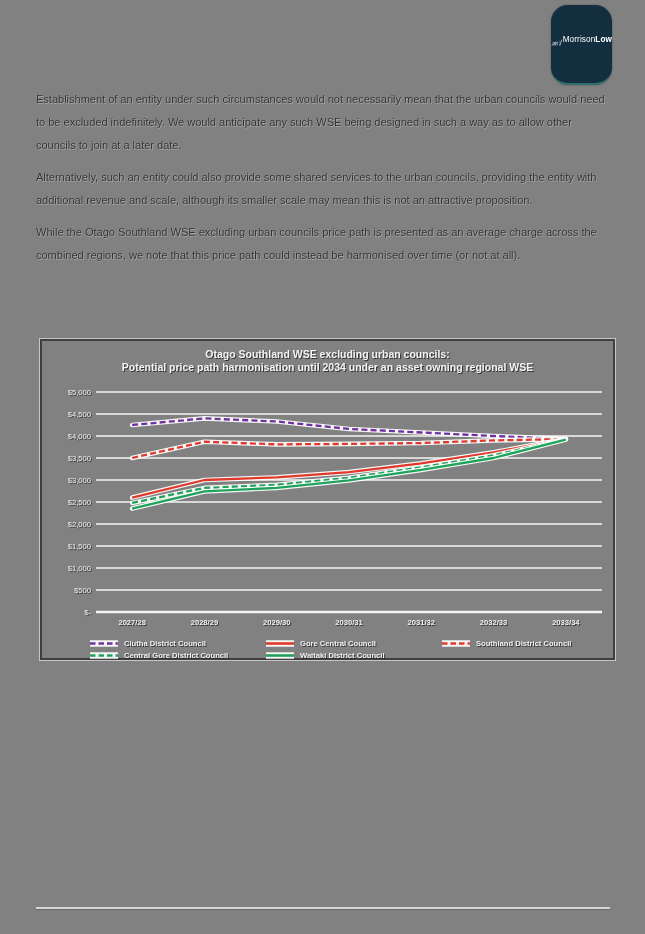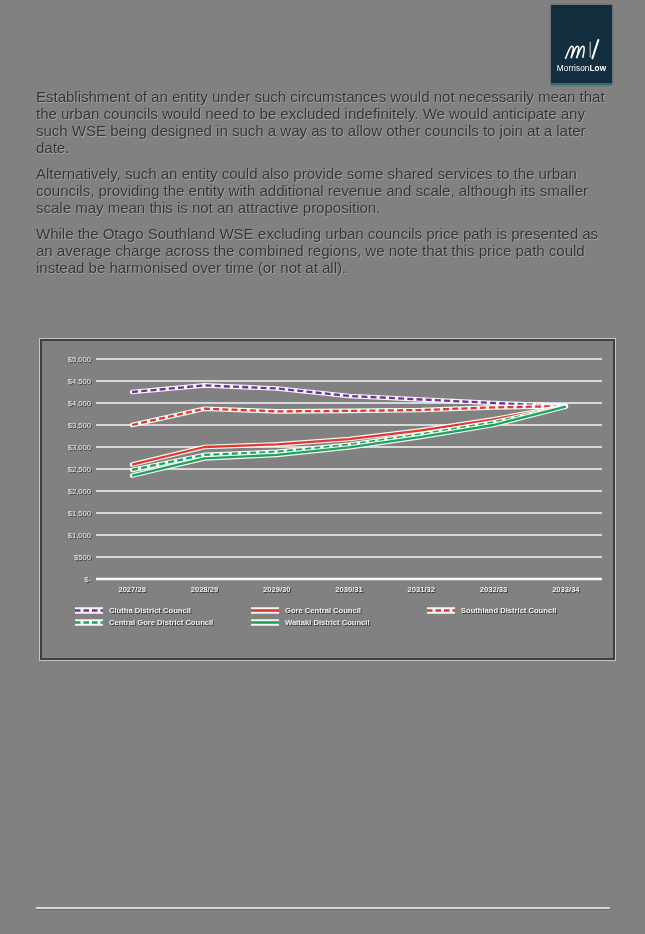--- a/index.html
+++ b/index.html
@@ -8,53 +8,54 @@
     width:645px;height:934px;
     background:#818181;
     font-family:"Liberation Sans", sans-serif;
     overflow:hidden;
   }
   
   .logo-box{
     position:absolute;left:551px;top:5px;width:61px;height:78px;
     background:#132f3f;
     border-bottom:2px solid #2e6e6e;
-    display:flex;flex-direction:column;justify-content:flex-end;align-items:center;
+    display:flex;flex-direction:row;justify-content:flex-end;align-items:center;
     box-shadow:0 0 2px rgba(0,0,0,0.4);
+    border-radius:17px;
   }
   .logo-mono{margin-bottom:2px;}
   .logo-text{
     color:#ffffff;font-size:8.2px;letter-spacing:0.1px;
     margin-bottom:10px;white-space:nowrap;
   }
   .logo-text .bold{font-weight:bold;}
   
   .content{
     position:absolute;left:36px;top:88px;width:578px;
-    color:#323232;font-size:15px;line-height:17px;
+    color:#323232;font-size:11px;line-height:23px;
     text-shadow:0.7px 0.7px 0 rgba(255,255,255,0.28), -0.5px -0.5px 0 rgba(255,255,255,0.18);
   }
   .content p{margin:0 0 9px 0;}
   
   .chart-frame{
     position:absolute;left:40px;top:339px;width:575px;height:321px;
     background:#818181;
     border:2px solid #3f3f3f;
     box-shadow:0 0 0 1px rgba(255,255,255,0.55);
     box-sizing:border-box;
   }
   .chart-title{
     margin-top:7px;
     text-align:center;color:#f5f5f5;font-weight:bold;font-size:10.5px;line-height:13px;
     text-shadow:1px 1px 0 rgba(40,40,40,0.85);
   }
   .chart-svg-wrap{margin-top:10px;}
   .legend{
     display:grid;grid-template-columns:176px 176px auto;
-    padding-left:32px;row-gap:3px;margin-top:1px;
+    padding-left:47px;row-gap:3px;margin-top:1px;
   }
   .legend-item{display:flex;align-items:center;gap:5px;}
   .legend-label{
     color:#f1f1f1;font-size:7.6px;font-weight:bold;white-space:nowrap;
     text-shadow:1px 1px 0 rgba(40,40,40,0.85);
   }
   
   .footer-divider{
     position:absolute;left:36px;top:907px;width:574px;height:2px;
     background:#d6d6d6;box-shadow:0 1px 0 rgba(60,60,60,0.35);
@@ -80,20 +81,24 @@
     <div class="logo-text"><span>Morrison</span><span class="bold">Low</span></div>
   </div>
 
   <div class="content">
     <p>Establishment of an entity under such circumstances would not necessarily mean that the urban councils would need to be excluded indefinitely. We would anticipate any such WSE being designed in such a way as to allow other councils to join at a later date.</p>
     <p>Alternatively, such an entity could also provide some shared services to the urban councils, providing the entity with additional revenue and scale, although its smaller scale may mean this is not an attractive proposition.</p>
     <p>While the Otago Southland WSE excluding urban councils price path is presented as an average charge across the combined regions, we note that this price path could instead be harmonised over time (or not at all).</p>
   </div>
 
   <div class="chart-frame">
+    <div class="chart-title">
+      <div>Otago Southland WSE excluding urban councils:</div>
+      <div>Potential price path harmonisation until 2034 under an asset owning regional WSE</div>
+    </div>
     <div class="chart-svg-wrap">
       <svg id="chart-svg" width="567" height="250" viewBox="0 0 567 250">
           <g>
             <line x1="54" x2="560" y1="8" y2="8" stroke="#ffffff" stroke-width="1.4" opacity="0.92"></line>
             <line x1="54" x2="560" y1="30" y2="30" stroke="#ffffff" stroke-width="1.4" opacity="0.92"></line>
             <line x1="54" x2="560" y1="52" y2="52" stroke="#ffffff" stroke-width="1.4" opacity="0.92"></line>
             <line x1="54" x2="560" y1="74" y2="74" stroke="#ffffff" stroke-width="1.4" opacity="0.92"></line>
             <line x1="54" x2="560" y1="96" y2="96" stroke="#ffffff" stroke-width="1.4" opacity="0.92"></line>
             <line x1="54" x2="560" y1="118" y2="118" stroke="#ffffff" stroke-width="1.4" opacity="0.92"></line>
             <line x1="54" x2="560" y1="140" y2="140" stroke="#ffffff" stroke-width="1.4" opacity="0.92"></line>

